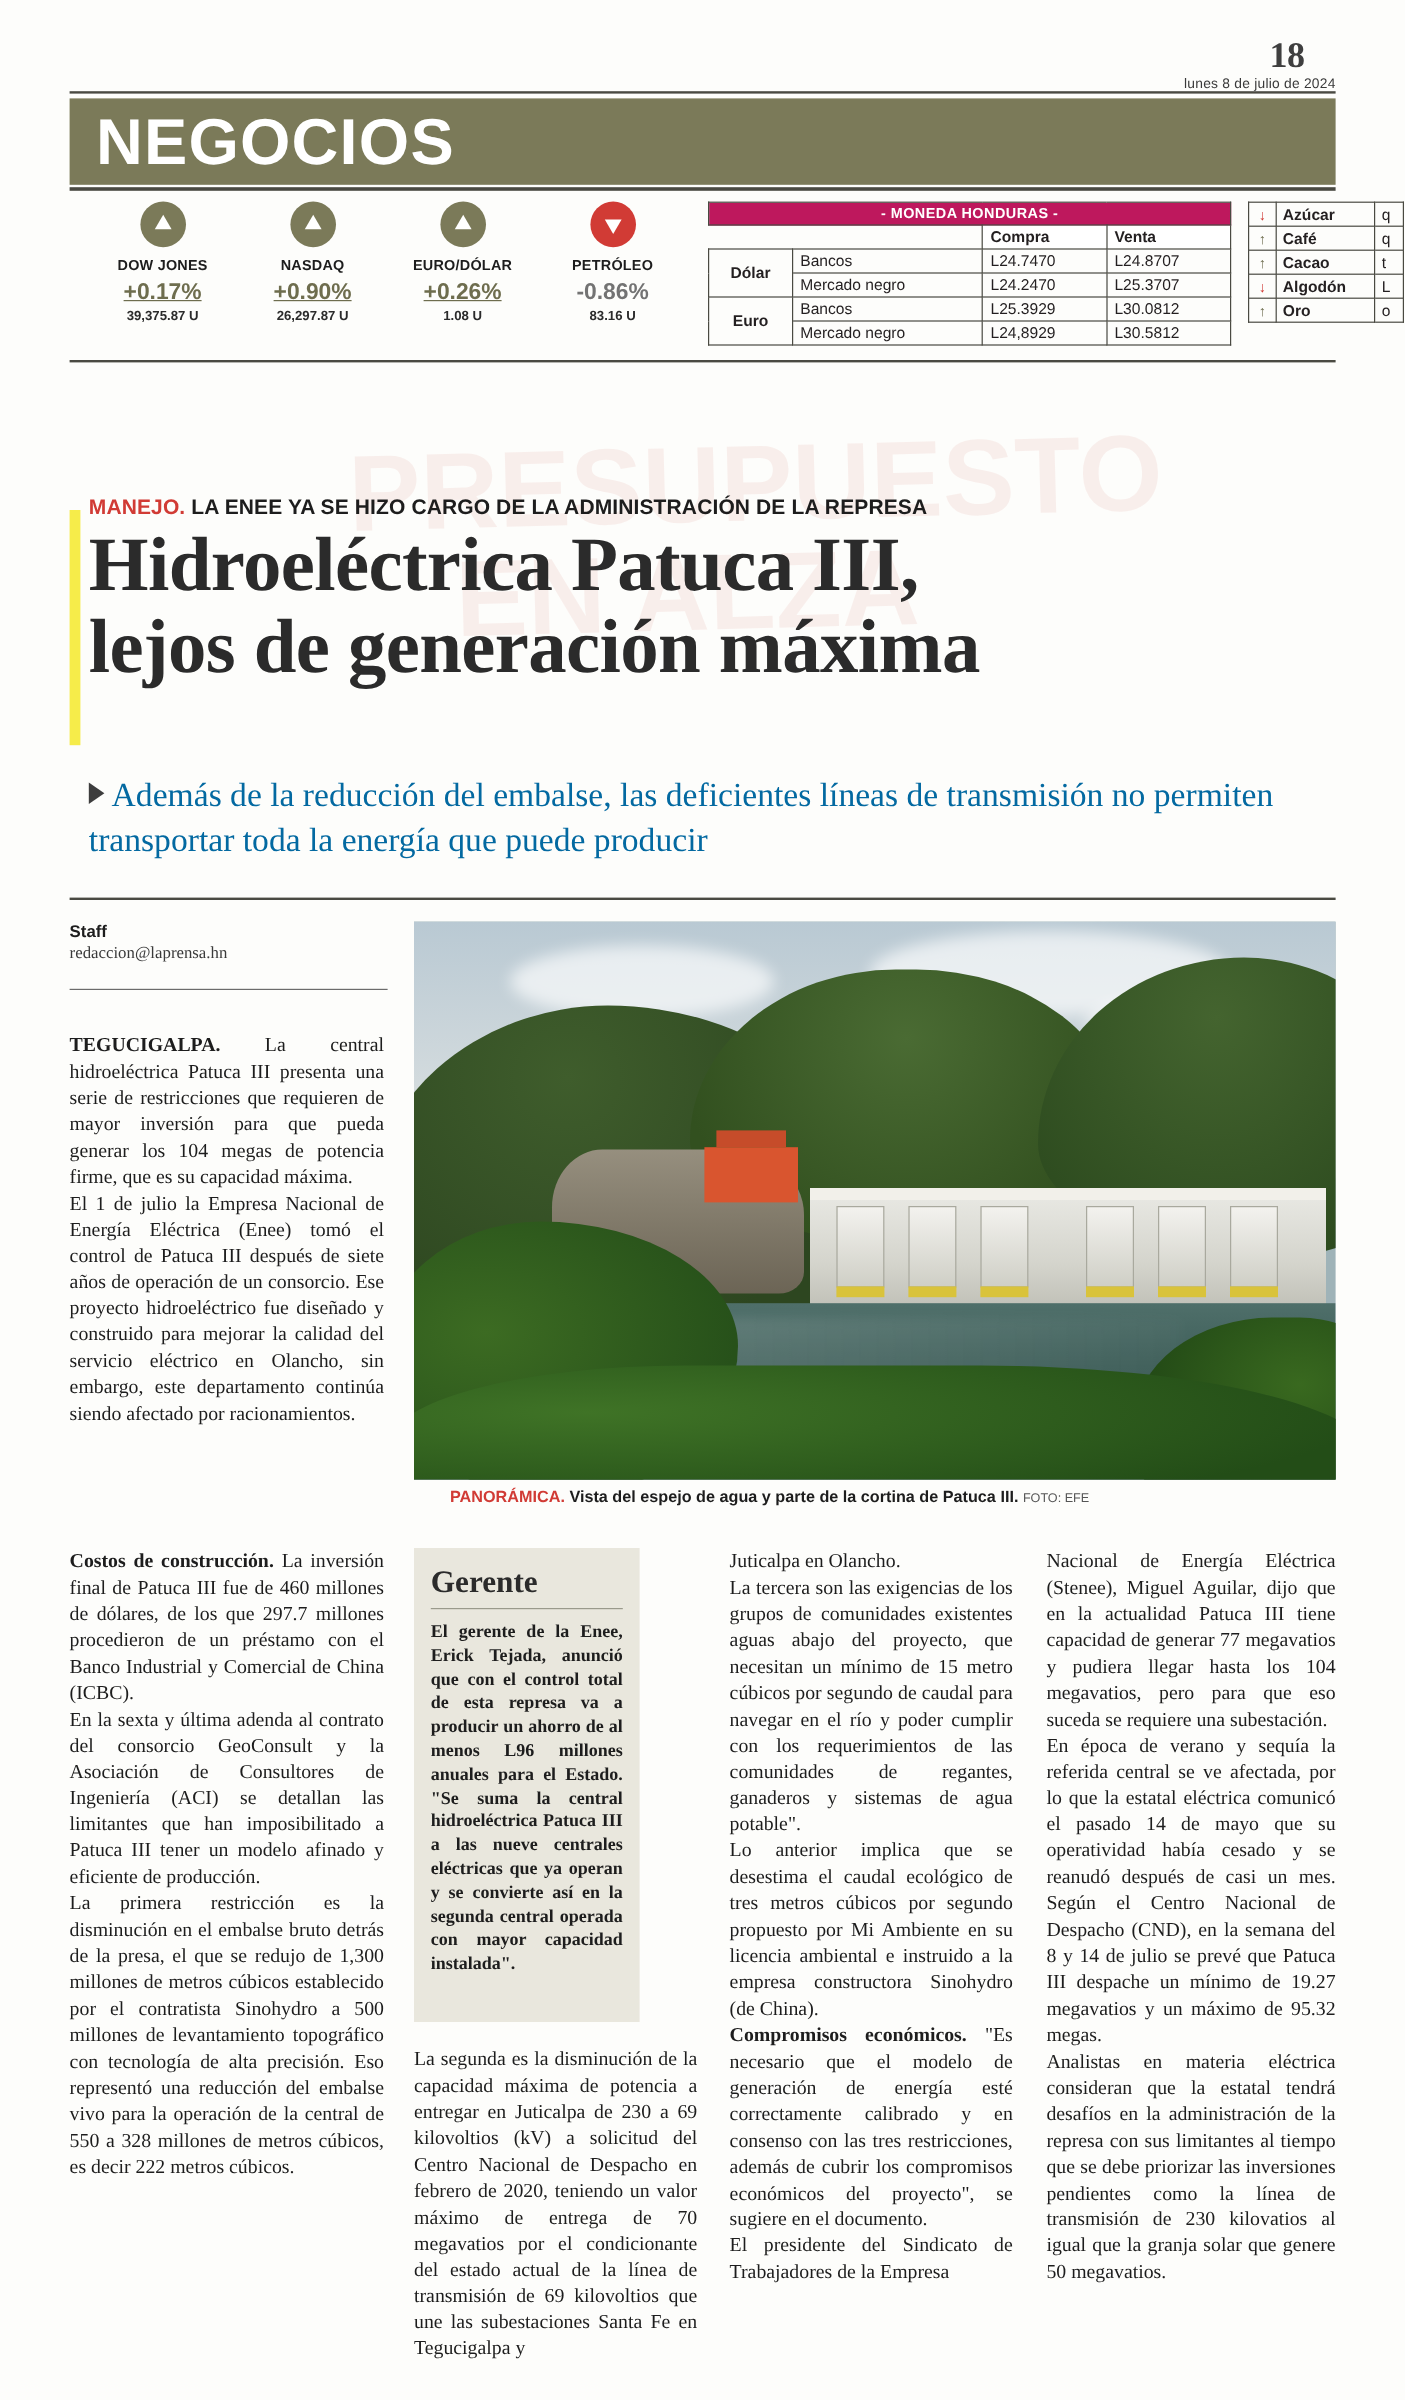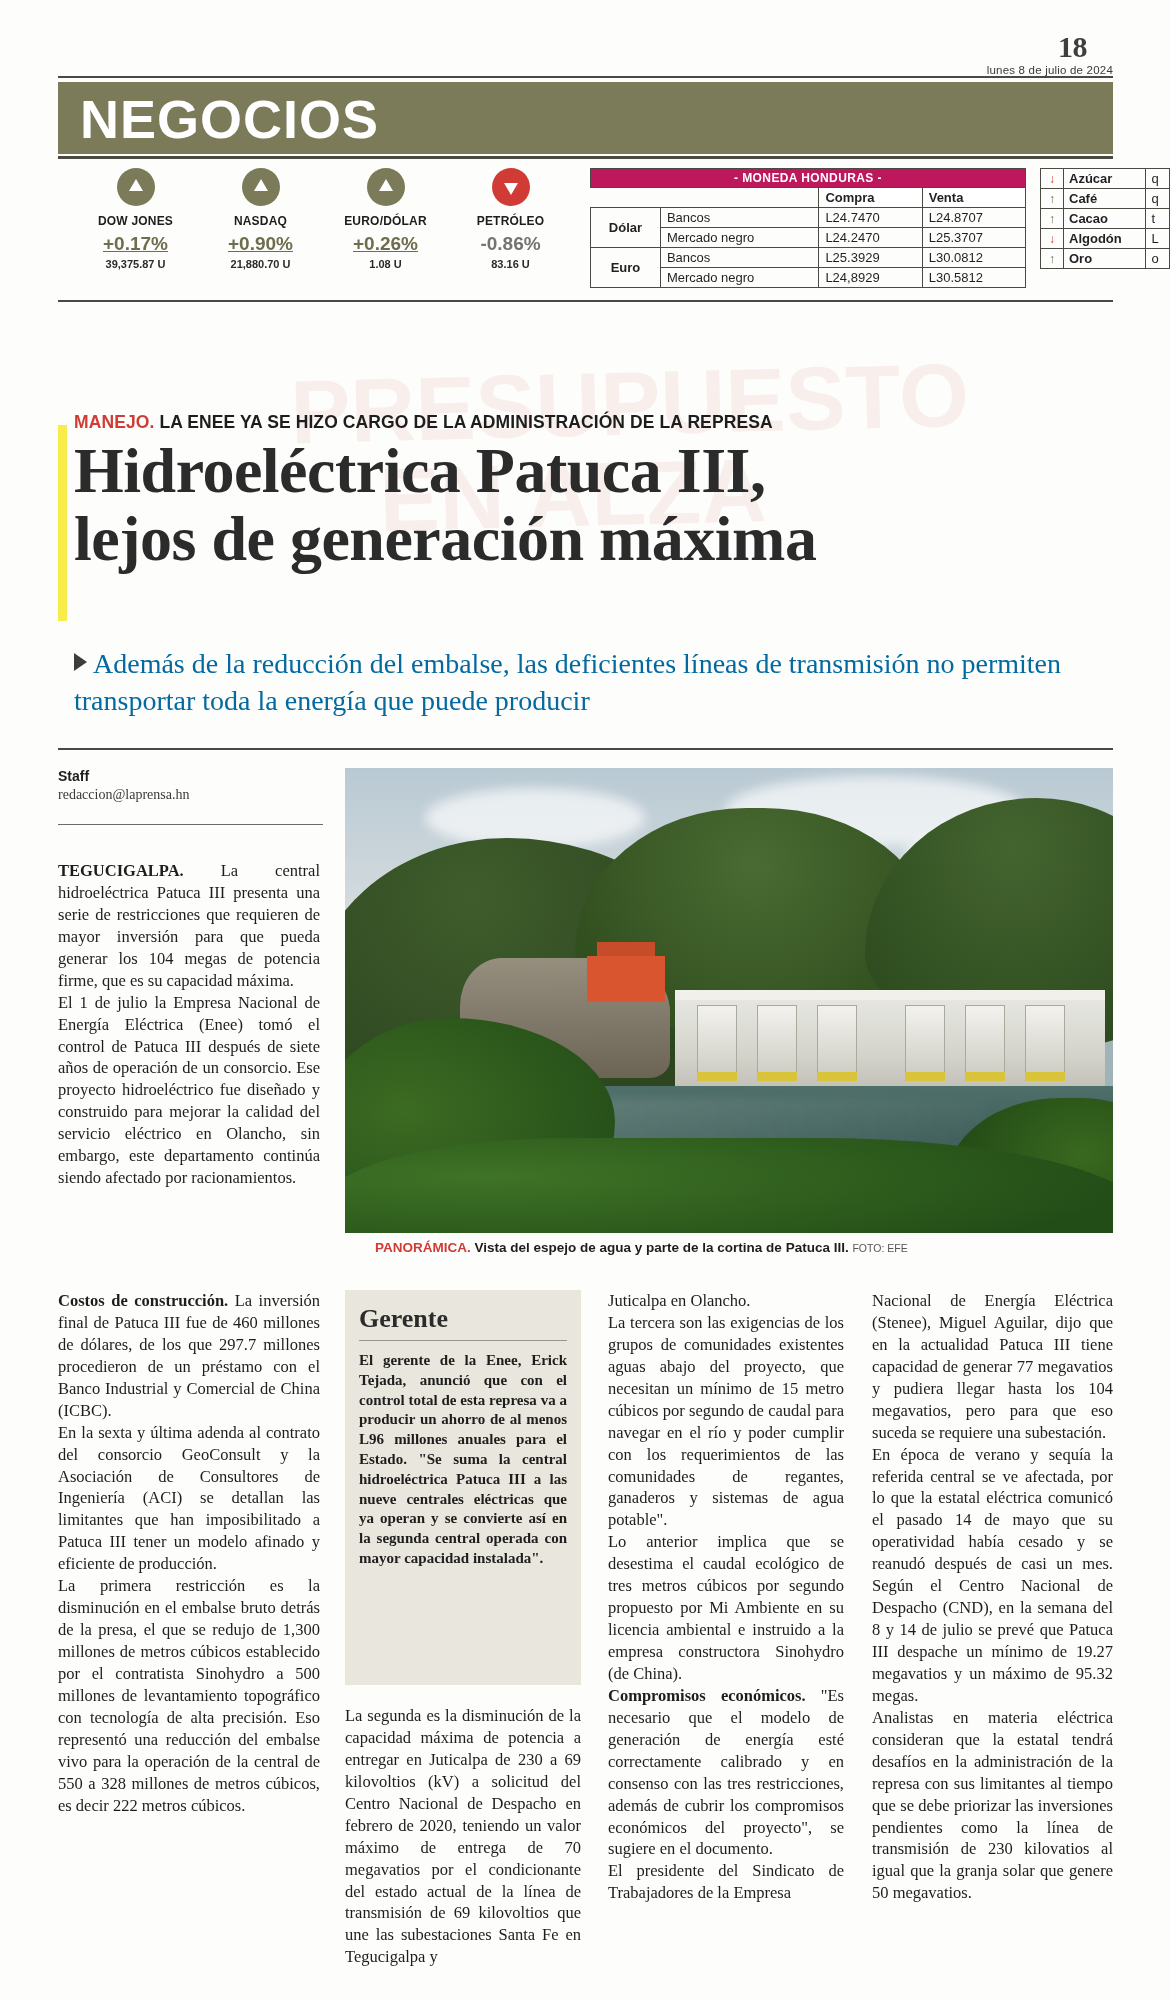--- a/index.html
+++ b/index.html
@@ -455,21 +455,21 @@
   #col1 { left: 58px; top: 860px; width: 262px; }
   #col2 { left: 58px; top: 1290px; width: 262px; }
   #col4 { left: 608px; top: 1290px; width: 236px; }
   #col5 { left: 872px; top: 1290px; width: 241px; }
 
   
   .gerente-box {
     position: absolute;
     left: 345px;
     top: 1290px;
-    width: 236px;
+    width: 188px;
     height: 395px;
     background: #e9e7dd;
     box-sizing: border-box;
     padding: 14px 14px 12px 14px;
   }
   .gerente-title {
     font-family: "Liberation Serif", serif;
     font-weight: bold;
     font-size: 26px;
     color: #2b2b2b;
@@ -519,21 +519,21 @@
     <div class="indicator">
       <div class="arrow-circle arrow-up"></div>
       <div class="ind-name">DOW JONES</div>
       <div class="ind-change ind-up">+0.17%</div>
       <div class="ind-value">39,375.87 U</div>
     </div>
     <div class="indicator">
       <div class="arrow-circle arrow-up"></div>
       <div class="ind-name">NASDAQ</div>
       <div class="ind-change ind-up">+0.90%</div>
-      <div class="ind-value">21,880.70 U</div>
+      <div class="ind-value">26,297.87 U</div>
     </div>
     <div class="indicator">
       <div class="arrow-circle arrow-up"></div>
       <div class="ind-name">EURO/DÓLAR</div>
       <div class="ind-change ind-up">+0.26%</div>
       <div class="ind-value">1.08 U</div>
     </div>
     <div class="indicator">
       <div class="arrow-circle arrow-down"></div>
       <div class="ind-name">PETRÓLEO</div>

